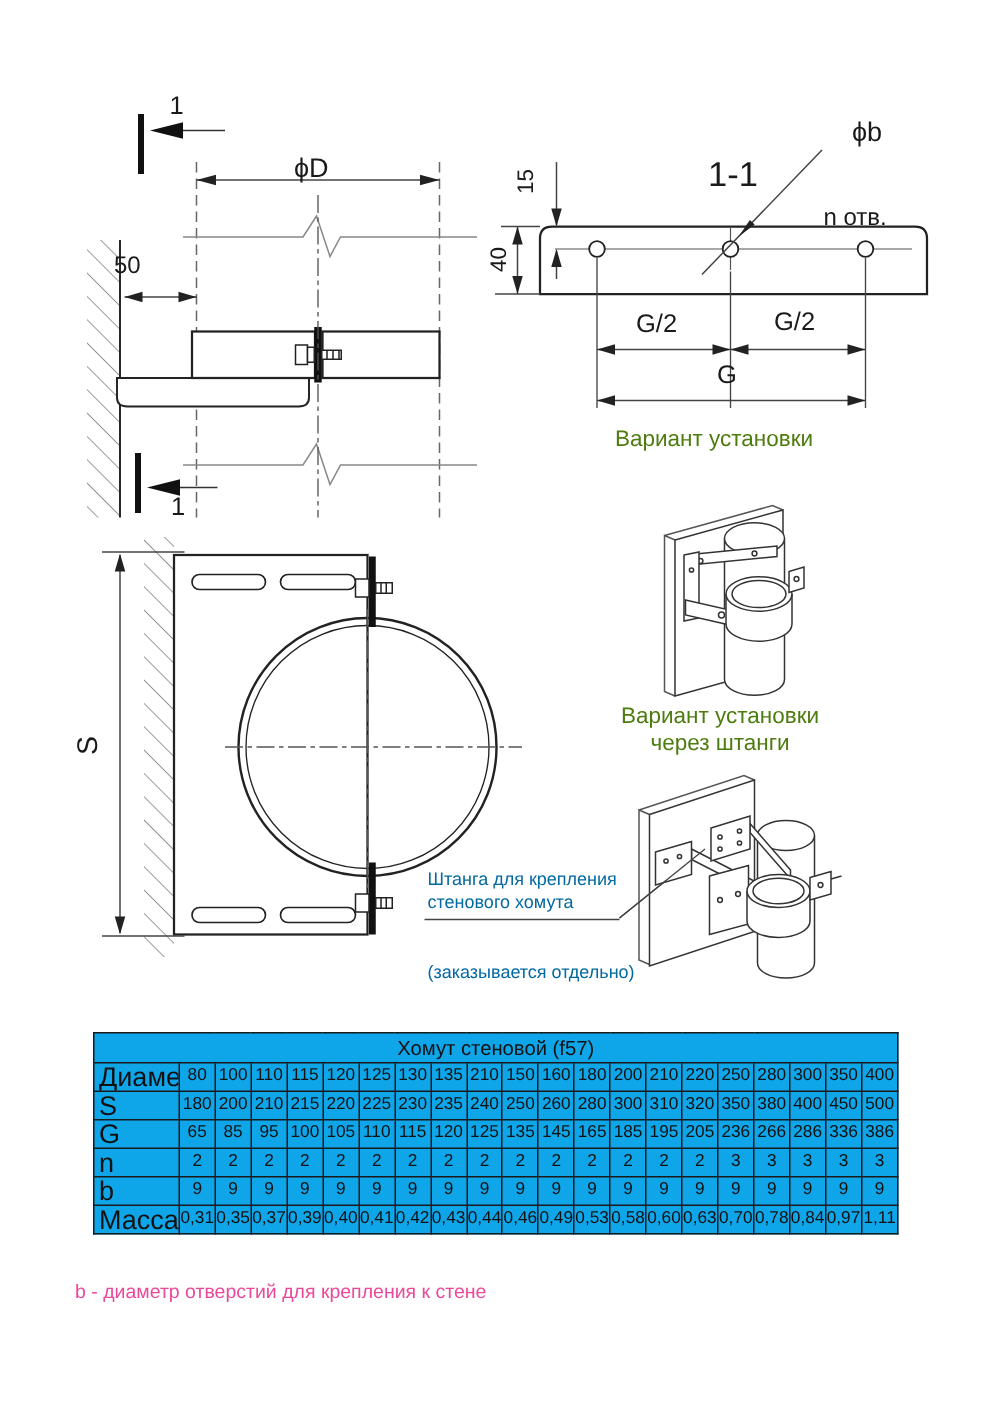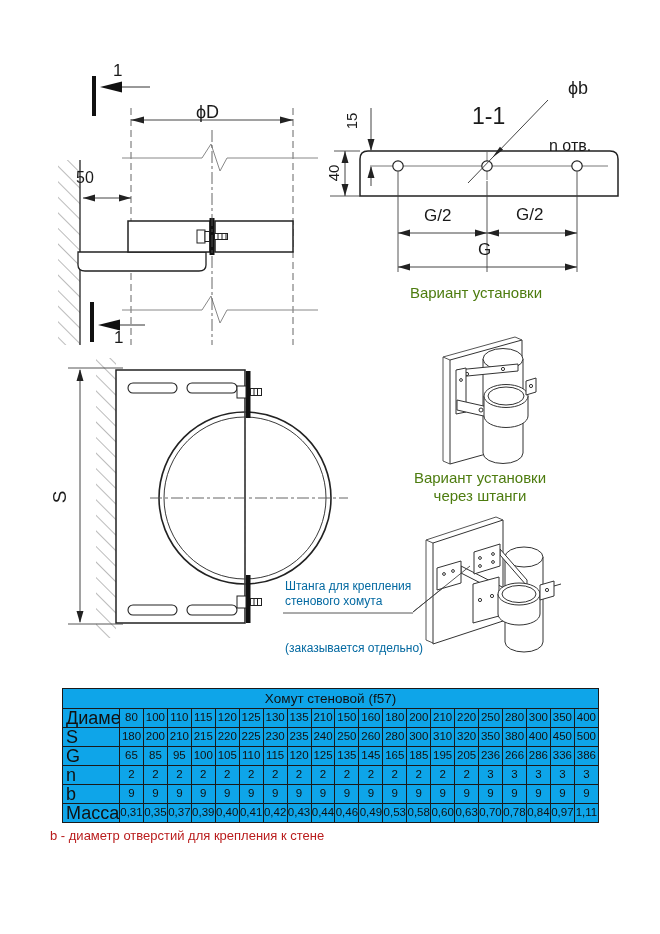--- a/index.html
+++ b/index.html
@@ -3,21 +3,21 @@
 <meta charset="utf-8">
 <style>
   html,body{margin:0;padding:0;background:#fff;}
   #page{position:relative;width:660px;height:934px;background:#ffffff;overflow:hidden;
         font-family:"Liberation Sans", sans-serif;color:#111;}
   svg{position:absolute;left:0;top:0;}
   .lbl{position:absolute;white-space:nowrap;color:#1a1a1a;line-height:1;}
   .rot{transform:translate(-50%,-50%) rotate(-90deg);}
   .cap{position:absolute;text-align:center;font-size:15px;line-height:18px;color:#4d7c0f;}
   .note{position:absolute;font-size:12px;line-height:15px;color:#0369a1;}
-  .foot{position:absolute;font-size:13px;line-height:17px;color:#b91c1c;}
+  .foot{position:absolute;font-size:13px;line-height:17px;color:#ec4899;margin-top:25px;}
   table.spec{position:absolute;left:62px;top:688px;border-collapse:collapse;table-layout:fixed;
              width:537px;background:#0ea5e9;border:1.5px solid #1a1a1a;}
   table.spec td{border:1px solid #1a1a1a;height:17px;padding:0;font-size:11.5px;
                 text-align:center;color:#111;overflow:hidden;line-height:1;}
   table.spec td.lab{text-align:left;padding-left:3px;font-size:18px;}
   table.spec td.tbl-title{height:19px;font-size:13.5px;text-align:center;}
 </style>
 </head>
 <body>
 

